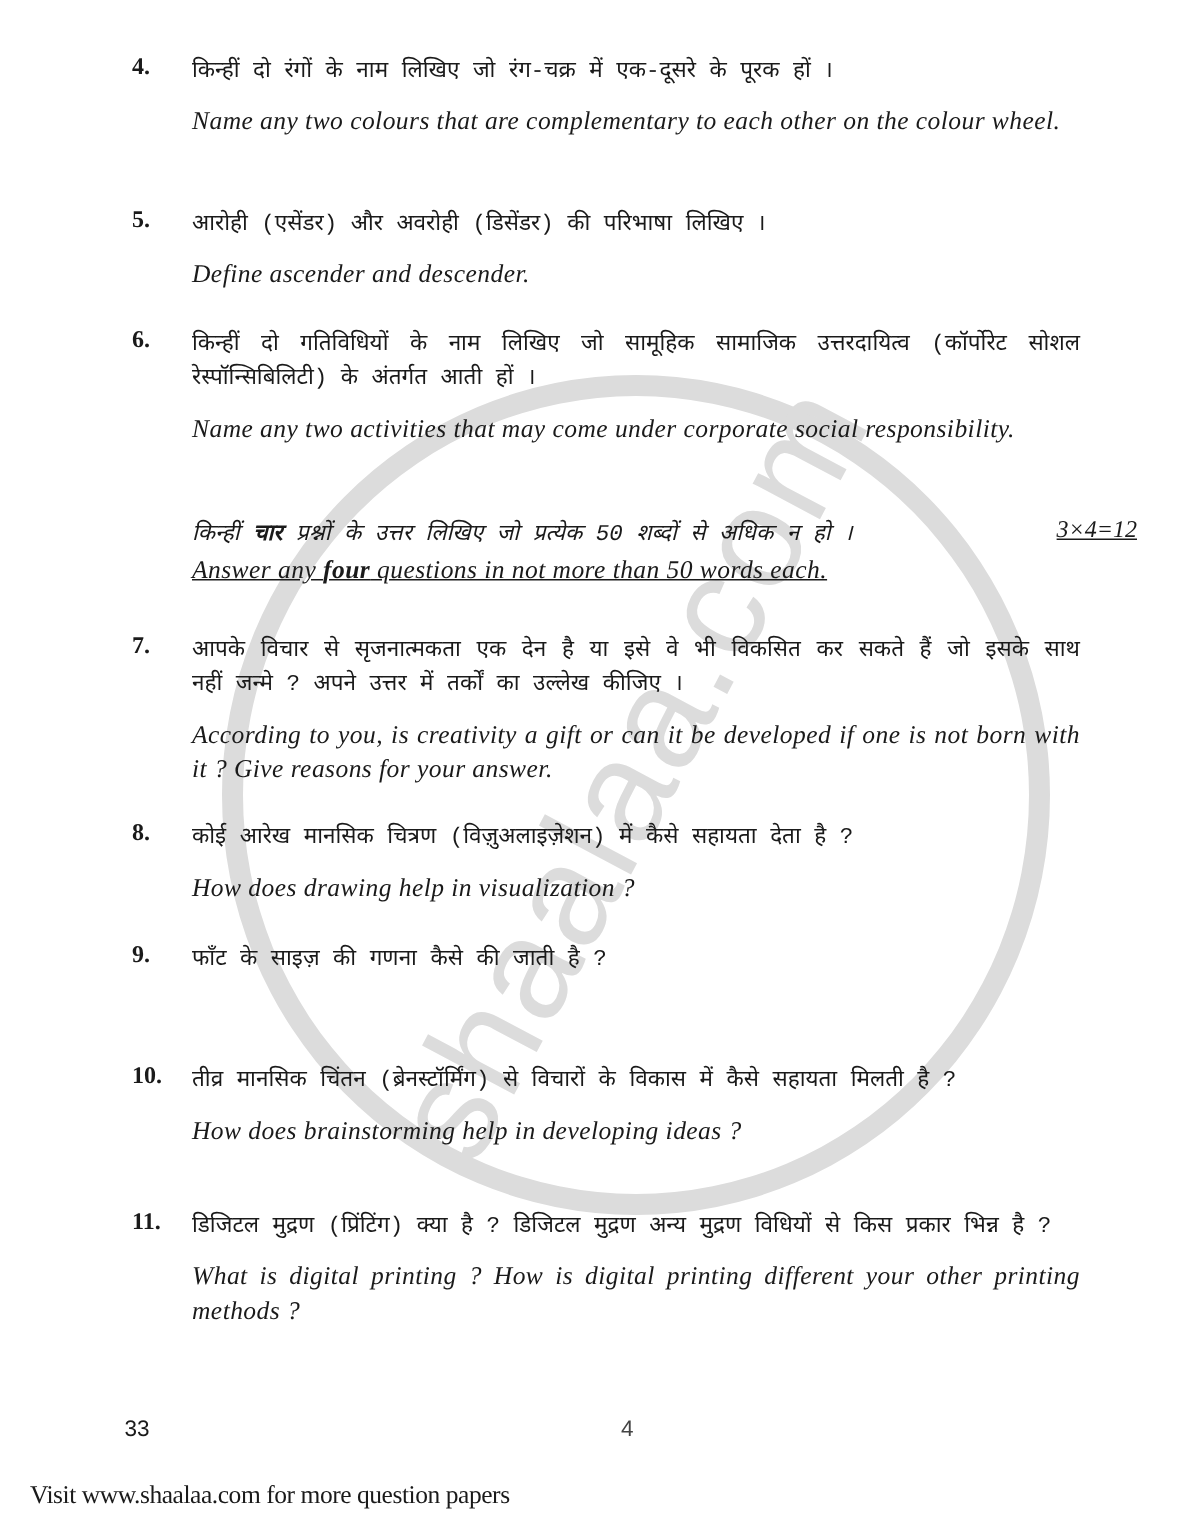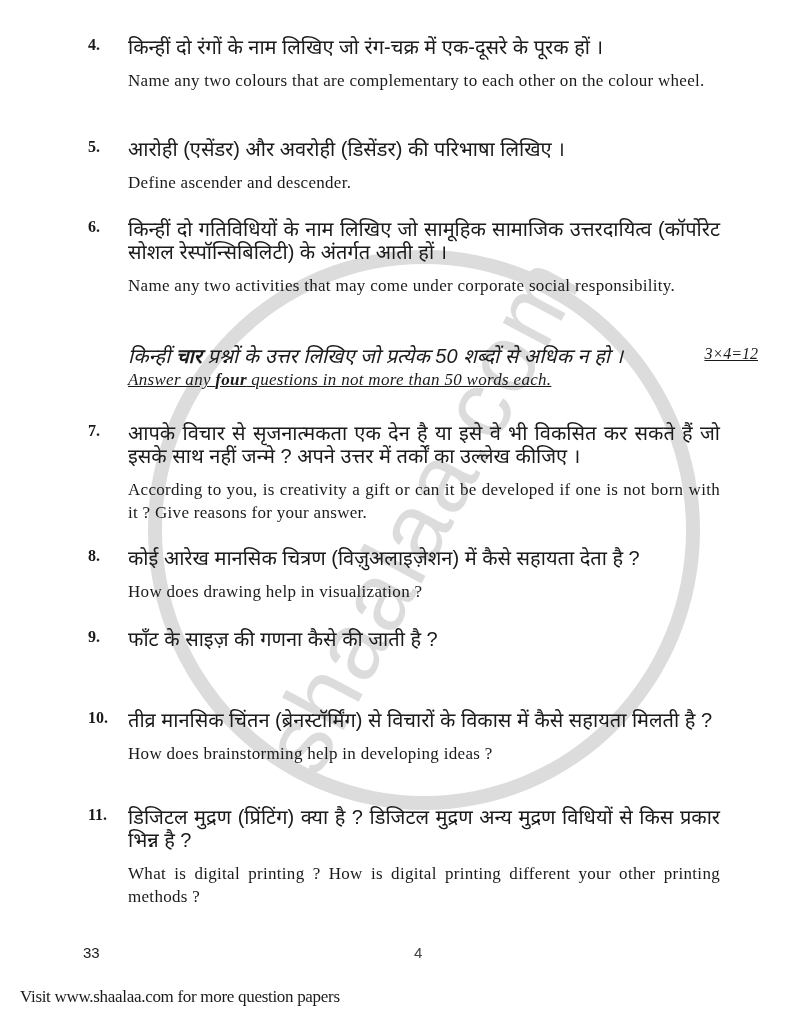--- a/index.html
+++ b/index.html
@@ -21,26 +21,26 @@
     }
     .q {
       position: absolute; left: 88px; width: 632px; z-index: 1;
     }
     .q-num {
       position: absolute; left: 0; top: 0; font-weight: bold; font-size: 16px;
       font-family: "Liberation Serif", serif;
     }
     .q-body { margin-left: 40px; }
     .hi {
-      font-family: Liberation Sans, sans-serif; font-size: 20px; line-height: 23px;
+      font-family: Liberation Mono, monospace; font-size: 15px; line-height: 23px;
       text-align: justify; text-align-last: left; margin: 0;
     }
     .en {
       font-family: "Liberation Serif", serif; font-size: 17px; line-height: 23px;
-      text-align: justify; text-align-last: left; margin: 10px 0 0 0; letter-spacing: 0.3px;
+      text-align: justify; text-align-last: left; margin: 10px 0 0 0; letter-spacing: 0.3px; font-style: italic;
     }
     .instr {
       position: absolute; left: 128px; top: 345px; width: 630px; z-index: 1;
       font-style: italic;
     }
     .instr .hi { font-style: italic; }
     .instr .en { margin-top: 0; font-family: "Liberation Serif", serif; font-style: italic; text-decoration: underline; }
     .marks {
       position: absolute; right: 0; top: 0;
       font-family: "Liberation Serif", serif; font-style: italic; font-size: 16px; text-decoration: underline;

